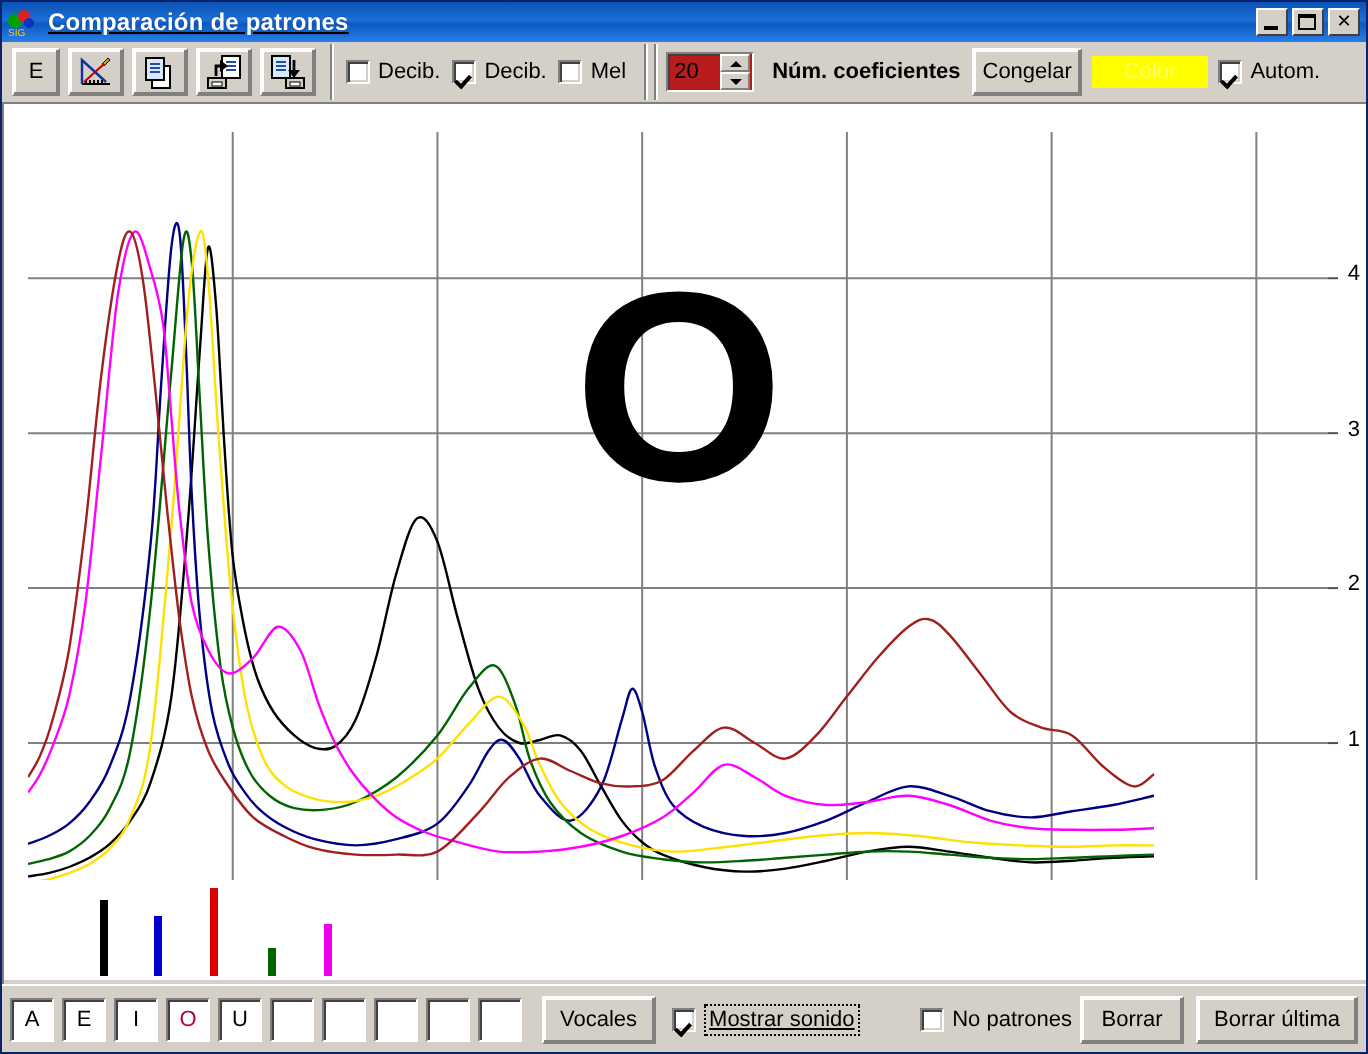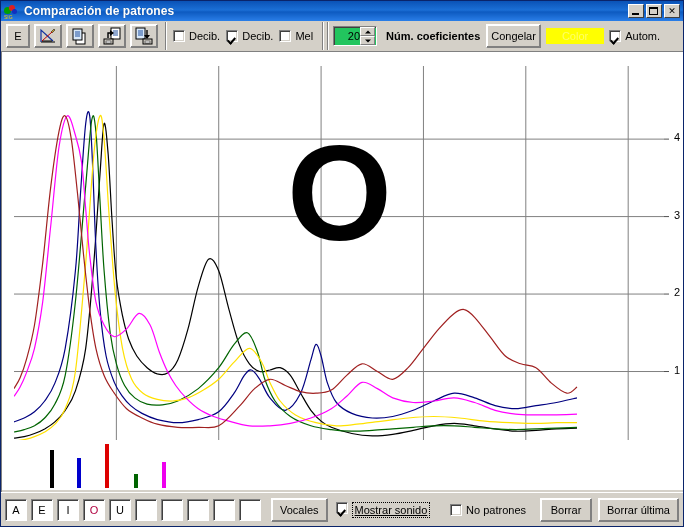--- a/index.html
+++ b/index.html
@@ -15,20 +15,21 @@
     display:flex;flex-direction:column;
     position:relative;
   }
   
   .titlebar{
     height:20px;flex:0 0 20px;
     background:linear-gradient(to bottom,#0a52b6 0%,#1b6fd6 45%,#0d5ac0 55%,#2a7ee8 100%);
     display:flex;align-items:center;
     padding:0 2px 0 3px;
     box-sizing:border-box;
+    text-decoration:underline;
   }
   .title-icon{
     width:16px;height:14px;position:relative;margin-right:4px;flex:0 0 16px;
   }
   .title-icon .d{position:absolute;border-radius:50%;}
   .title-icon .d1{width:7px;height:7px;background:#00a000;left:0px;top:3px;}
   .title-icon .d2{width:6px;height:6px;background:#e02020;left:5px;top:1px;}
   .title-icon .d3{width:5px;height:5px;background:#1030c0;left:8px;top:5px;}
   .title-icon .t{position:absolute;left:0;bottom:-2px;font-size:5px;color:#ffd000;font-family:"Liberation Sans",sans-serif;}
   .title-text{
@@ -64,39 +65,39 @@
     background:#d4d0c8;
     border:1px solid;border-color:#ffffff #808080 #808080 #ffffff;
     box-shadow:inset -1px -1px 0 #808080, inset 1px 1px 0 #ffffff;
     display:flex;align-items:center;justify-content:center;
     font-size:11px;color:#000;box-sizing:border-box;cursor:default;
     padding:0 4px;
   }
   .tbutton.iconbtn{width:28px;padding:0;}
   .tbutton svg{display:block;}
 
-  .chk{display:flex;margin:0 4px 0 2px;white-space:nowrap;}
+  .chk{display:flex;align-items:center;margin:0 4px 0 2px;white-space:nowrap;}
   .chkbox{
     width:12px;height:12px;background:#fff;
     border:1px solid;border-color:#808080 #ffffff #ffffff #808080;
     box-shadow:inset 1px 1px 0 #404040, inset -1px -1px 0 #d4d0c8;
     position:relative;box-sizing:border-box;margin-right:4px;flex:0 0 12px;
   }
   .chkbox.on::after{
     content:"";position:absolute;left:2px;top:5px;width:3px;height:6px;
     border:solid #000;border-width:0 2px 2px 0;transform:rotate(42deg);
   }
   .chk label{font-size:11px;color:#000;}
 
   .spin{
     display:flex;align-items:center;
-    background:#22c55e;
+    background:#b91c1c;
     border:1px solid;border-color:#808080 #ffffff #ffffff #808080;
     box-shadow:inset 1px 1px 0 #404040;
-    height:20px;width:44px;box-sizing:border-box;margin-right:5px;text-align:right;
+    height:20px;width:44px;box-sizing:border-box;margin-right:5px;
   }
   .spin .val{flex:1 1 auto;font-size:11px;padding-left:3px;color:#000;}
   .spin .arrows{
     width:15px;height:18px;display:flex;flex-direction:column;margin-right:1px;
   }
   .spin .arrows div{
     flex:1 1 50%;background:#d4d0c8;
     border:1px solid;border-color:#ffffff #808080 #808080 #ffffff;
     box-sizing:border-box;position:relative;
   }
@@ -393,17 +394,17 @@
     <div class="bbutton" style="margin-left:6px;">Vocales</div>
     <div class="chk" style="margin-left:8px;">
       <div class="chkbox on"></div>
       <label class="dotted">Mostrar sonido</label>
     </div>
     <div class="spacer"></div>
     <div class="chk">
       <div class="chkbox"></div>
       <label>No patrones</label>
     </div>
-    <div class="bbutton" style="margin-left:10px;min-width:52px;">Borrar</div>
+    <div class="bbutton" style="margin-left:0;min-width:52px;">Borrar</div>
     <div class="bbutton" style="margin-left:6px;min-width:80px;text-align:center;">Borrar última</div>
   </div>
 
 </div>
 
 </body></html>

